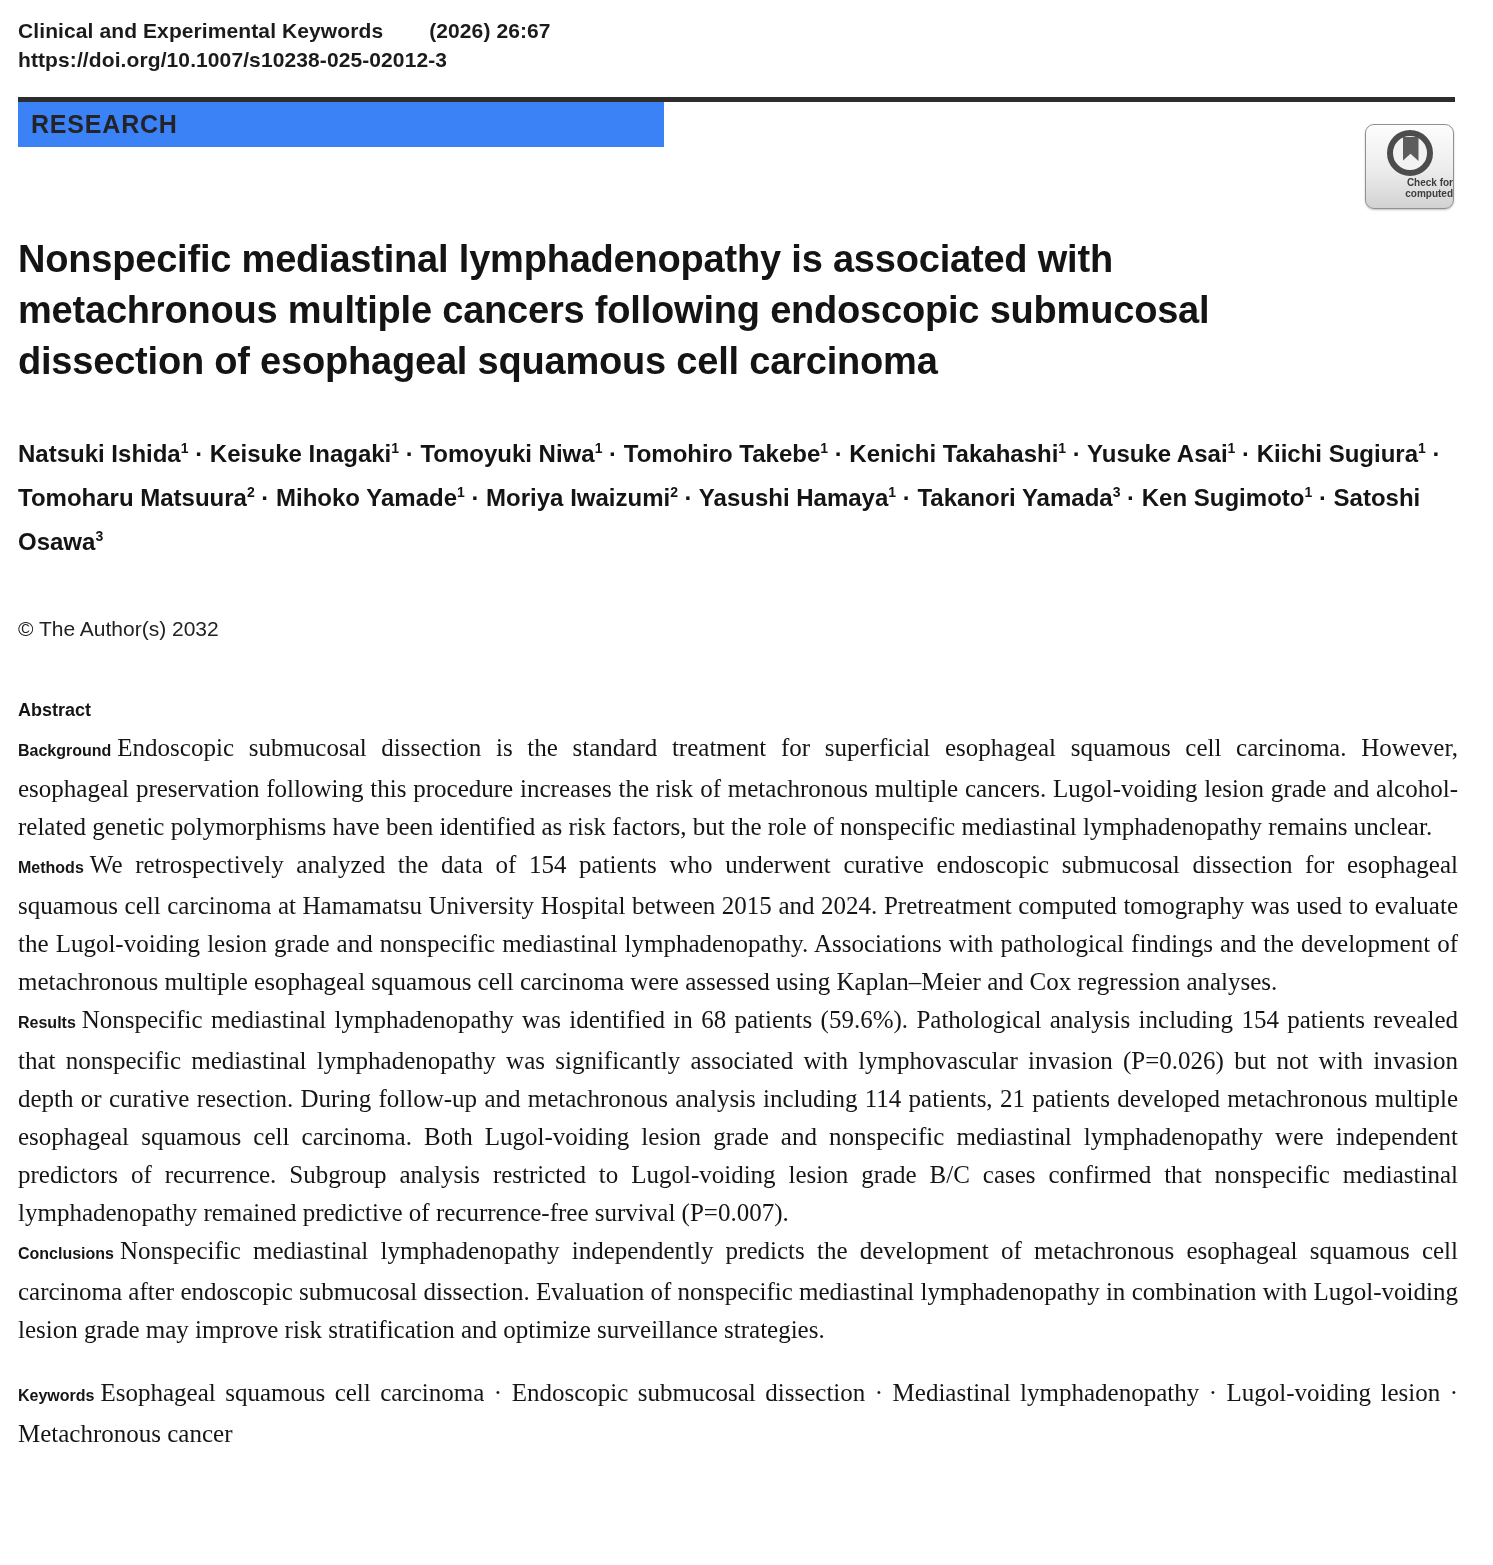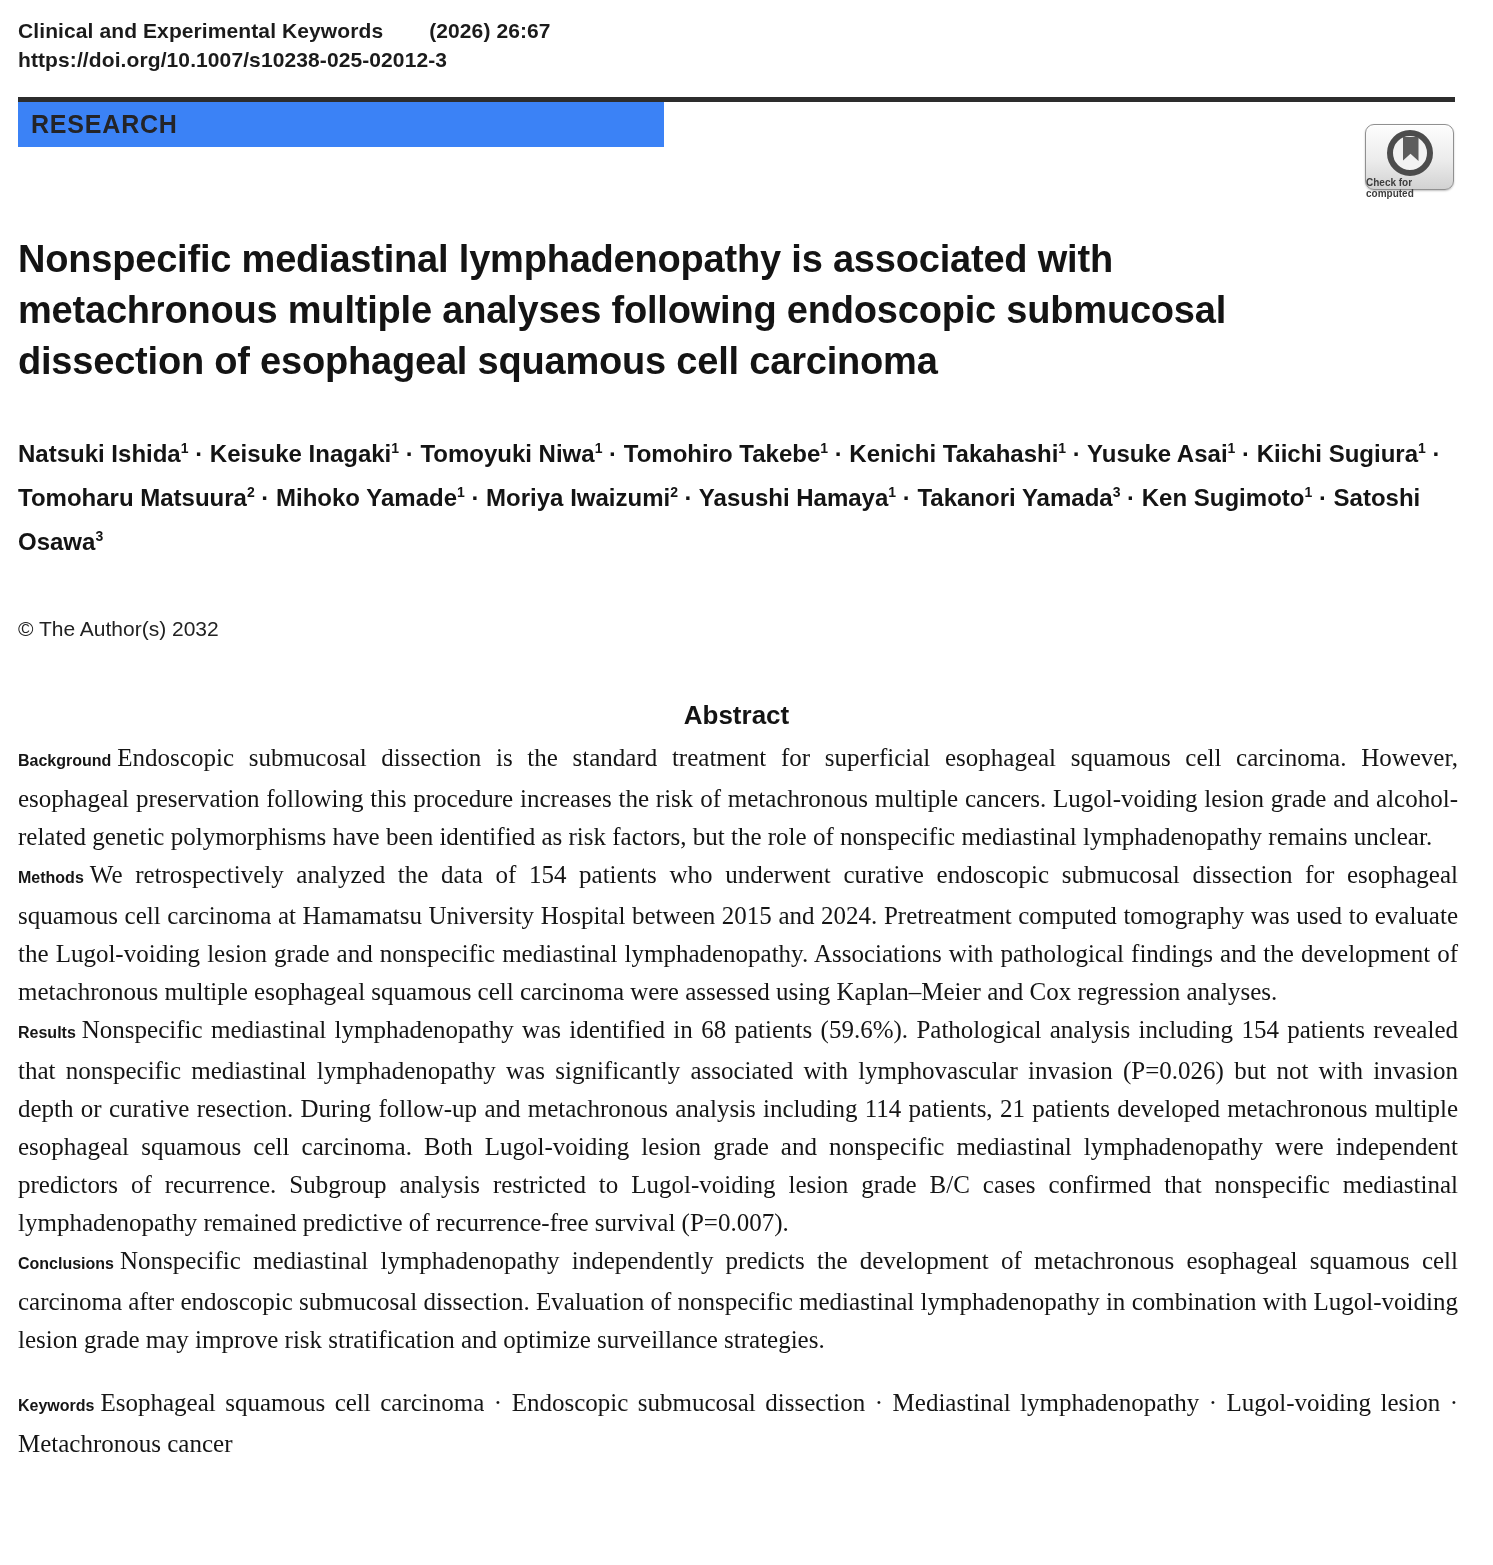--- a/index.html
+++ b/index.html
@@ -28,26 +28,26 @@
     display: flex; align-items: center;
     padding-left: 13px;
   }
   .banner .banner-label {
     font-size: 25px; font-weight: 700; letter-spacing: 0.8px; color: #242428;
   }
 
   
   .badge {
     position: absolute; top: 124px; right: 39px;
-    width: 89px; height: 66px;
+    width: 89px; height: 85px;
     border: 1px solid #909090;
     border-radius: 9px;
     background: linear-gradient(180deg, #fdfdfd 0%, #ececec 55%, #d2d2d2 100%);
     box-shadow: inset 0 1px 0 #ffffff, 0 1px 2px rgba(0,0,0,0.25);
-    text-align: left;
+    text-align: right;
     cursor: pointer;
   }
   .badge .ring {
     width: 46px; height: 46px;
     margin: 5px auto 0 auto;
     border-radius: 50%;
     border: 6px solid #4c4c4c;
     position: relative;
     background: #f2f2f2;
   }
@@ -74,21 +74,21 @@
     max-width: 1445px;
     font-size: 24px; line-height: 38px; font-weight: 700; color: #141414;
   }
   .authors sup { font-size: 14px; font-weight: 700; }
   .authors .sep { font-weight: 700; }
 
   
   .dates { margin-top: 53px; font-size: 21px; line-height: 30px; font-weight: 500; color: #222; }
 
   
-  .abstract-heading { margin-top: 56px; font-size: 26px; font-weight: 700; color: #141414; text-align: center; }
+  .abstract-heading { margin-top: 56px; font-size: 18px; font-weight: 700; color: #141414; }
   .abstract-body { margin-top: 8px; width: 1440px; }
   .para {
     font-family: "Liberation Serif", serif;
     font-size: 25px; line-height: 38px;
     text-align: justify;
     color: #151515;
   }
   .para .plabel {
     font-family: "Liberation Sans", sans-serif;
     font-weight: 700; font-size: 16px;
@@ -106,21 +106,21 @@
       <span>Clinical and Experimental Keywords</span><span class="cite">(2026) 26:67</span>
     </div>
     <span class="doi">https://doi.org/10.1007/s10238-025-02012-3</span>
   </div>
 
   <div class="rule"></div>
   <div class="banner">
     <span class="banner-label">RESEARCH</span>
   </div>
 
-  <h1 class="title">Nonspecific mediastinal lymphadenopathy is associated with metachronous multiple analyses following endoscopic submucosal dissection of esophageal squamous cell carcinoma</h1>
+  <h1 class="title">Nonspecific mediastinal lymphadenopathy is associated with metachronous multiple cancers following endoscopic submucosal dissection of esophageal squamous cell carcinoma</h1>
 
   <div class="authors"><span>Natsuki Ishida<sup>1</sup></span><span class="sep"> · </span><span>Keisuke Inagaki<sup>1</sup></span><span class="sep"> · </span><span>Tomoyuki Niwa<sup>1</sup></span><span class="sep"> · </span><span>Tomohiro Takebe<sup>1</sup></span><span class="sep"> · </span><span>Kenichi Takahashi<sup>1</sup></span><span class="sep"> · </span><span>Yusuke Asai<sup>1</sup></span><span class="sep"> · </span><span>Kiichi Sugiura<sup>1</sup></span><span class="sep"> · </span><span>Tomoharu Matsuura<sup>2</sup></span><span class="sep"> · </span><span>Mihoko Yamade<sup>1</sup></span><span class="sep"> · </span><span>Moriya Iwaizumi<sup>2</sup></span><span class="sep"> · </span><span>Yasushi Hamaya<sup>1</sup></span><span class="sep"> · </span><span>Takanori Yamada<sup>3</sup></span><span class="sep"> · </span><span>Ken Sugimoto<sup>1</sup></span><span class="sep"> · </span><span>Satoshi Osawa<sup>3</sup></span></div>
 
   <div class="dates">
     <div>© The Author(s) 2032</div>
   </div>
 
   <div class="abstract-heading">Abstract</div>
   <div class="abstract-body">
     <p class="para"><span class="plabel">Background</span><span>Endoscopic submucosal dissection is the standard treatment for superficial esophageal squamous cell carcinoma. However, esophageal preservation following this procedure increases the risk of metachronous multiple cancers. Lugol-voiding lesion grade and alcohol-related genetic polymorphisms have been identified as risk factors, but the role of nonspecific mediastinal lymphadenopathy remains unclear.</span></p>

